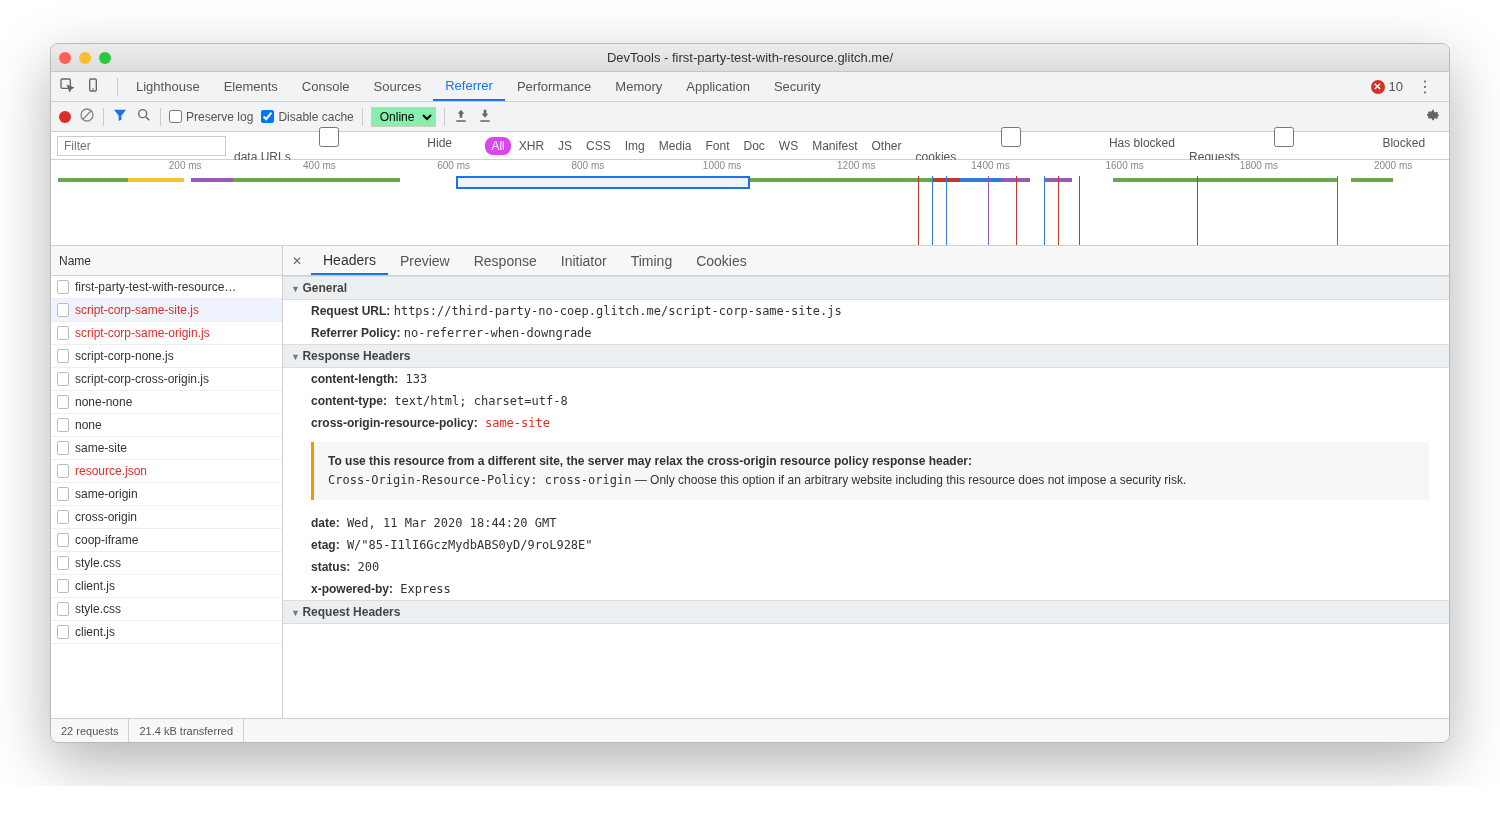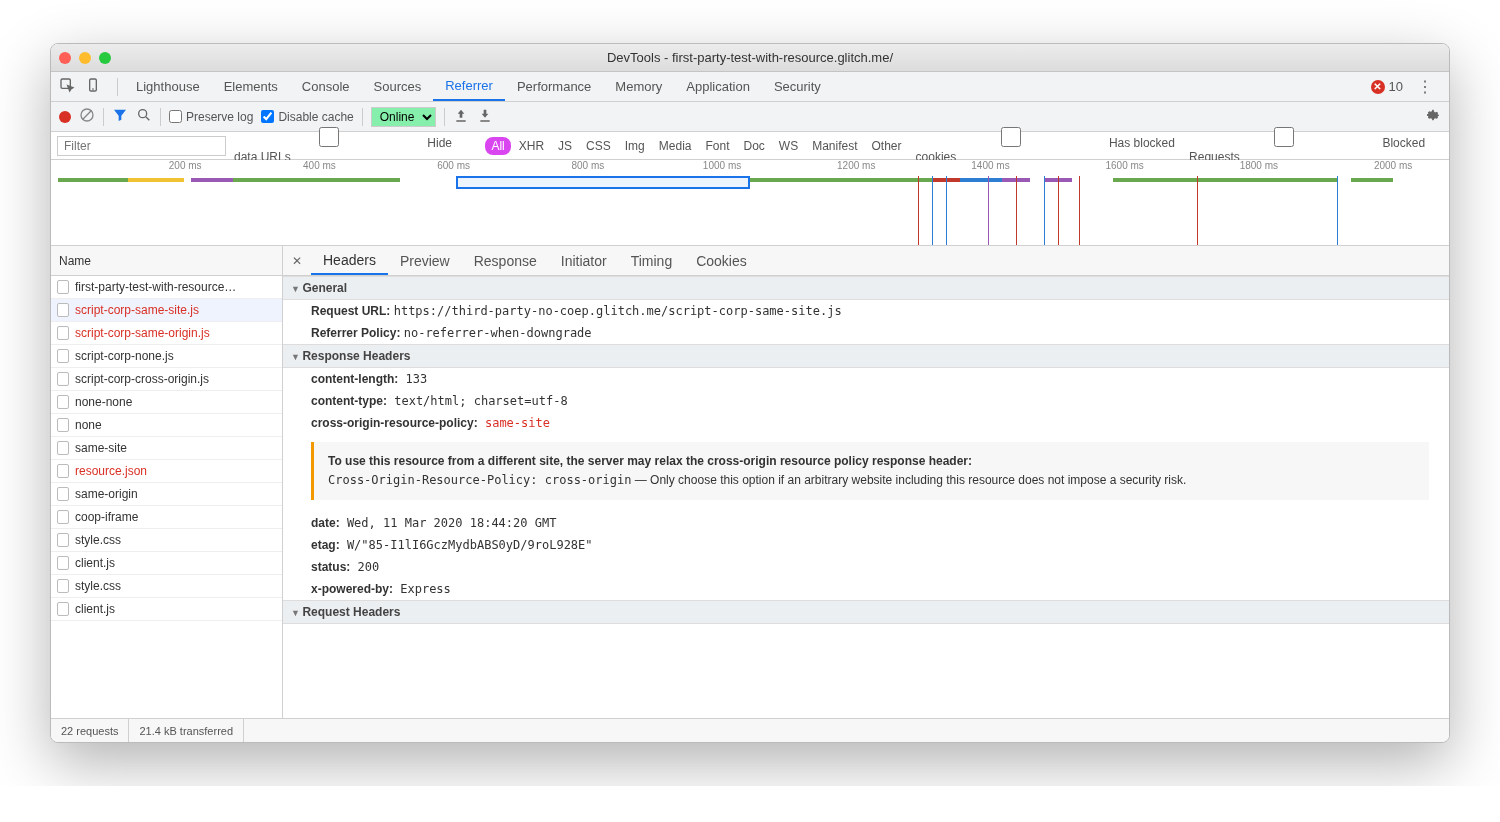--- a/index.html
+++ b/index.html
@@ -261,20 +261,24 @@
           <div class="item err">
             <span class="fi"></span>
             <span>resource.json</span>
           </div>
           <div class="item">
             <span class="fi"></span>
             <span>same-origin</span>
           </div>
           <div class="item">
             <span class="fi"></span>
+            <span>cross-origin</span>
+          </div>
+          <div class="item">
+            <span class="fi"></span>
             <span>coop-iframe</span>
           </div>
           <div class="item">
             <span class="fi"></span>
             <span>style.css</span>
           </div>
           <div class="item">
             <span class="fi"></span>
             <span>client.js</span>
           </div>

